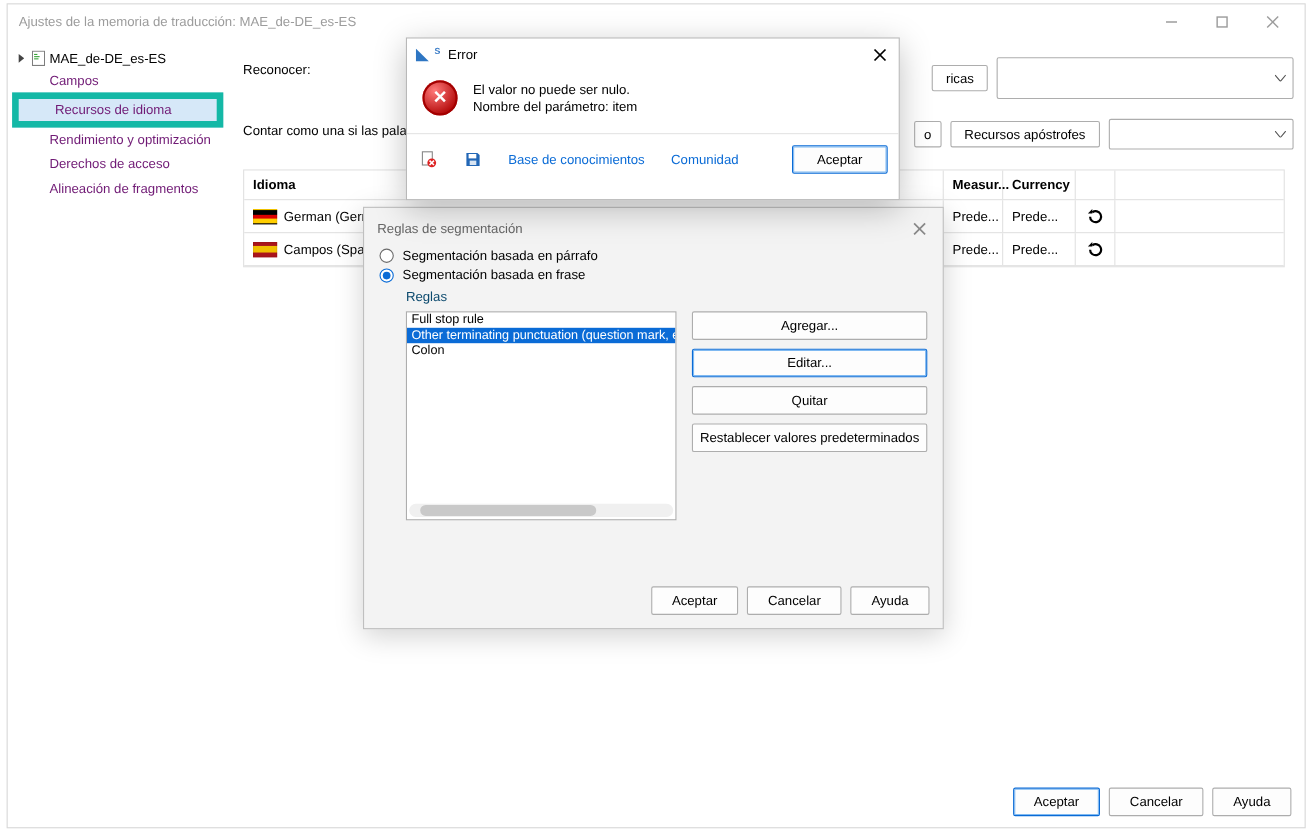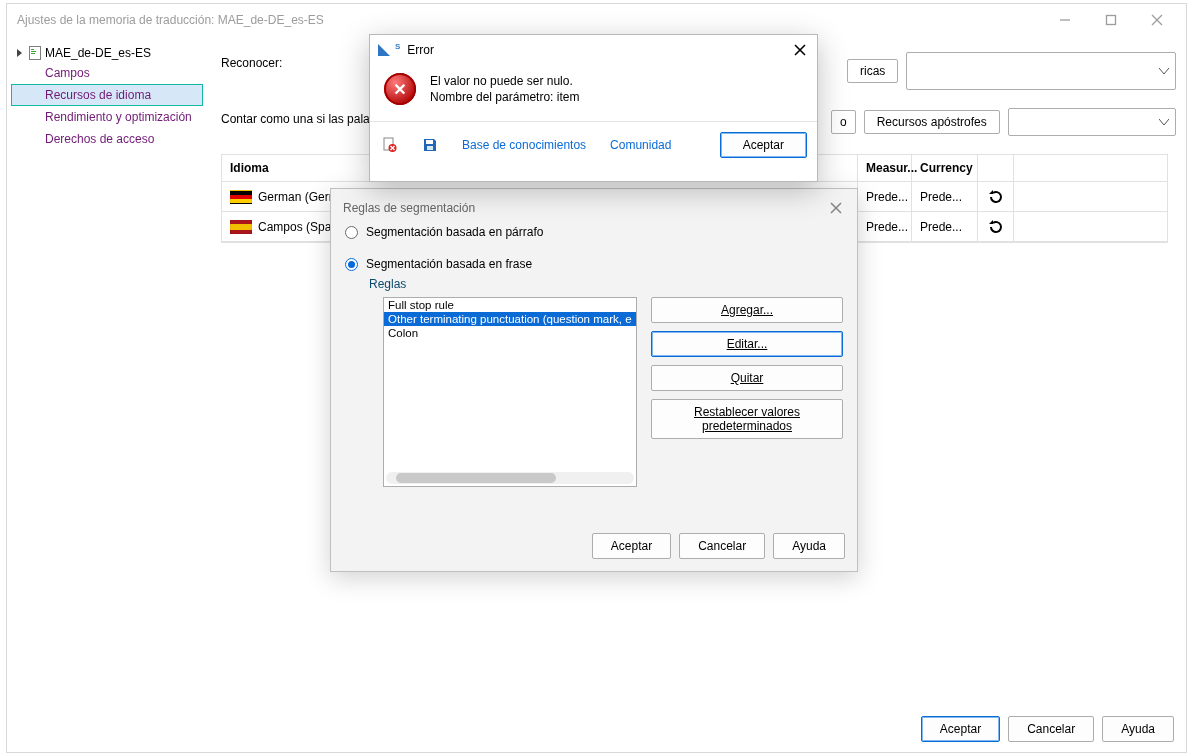--- a/index.html
+++ b/index.html
@@ -12,21 +12,21 @@
   .win-controls { display: flex; gap: 0; }
   .win-btn { width: 46px; height: 28px; display: flex; align-items: center; justify-content: center; }
   .win-btn svg { stroke: #9c9c9c; fill: none; }
 
   .app-body { display: flex; height: calc(100% - 32px - 48px); }
   .sidebar { width: 204px; padding: 8px 8px 0 4px; }
   .tree-root { display: flex; align-items: center; gap: 4px; padding: 2px 4px; cursor: default; }
   .tree-arrow { width: 10px; height: 10px; }
   .doc-icon { width: 12px; height: 14px; display: inline-flex; }
   .side-item { padding: 3px 6px 3px 34px; cursor: default; line-height: 16px; color: #701a75; }
-  .side-item.selected { border: 1px solid #14b8a6; background: #d6e8f8; padding: 2px 5px 2px 33px; }
+  .side-item.selected { border: 6px solid #14b8a6; background: #d6e8f8; padding: 2px 5px 2px 33px; }
 
   .main-pane { flex: 1; padding: 16px 10px 10px 10px; position: relative; }
   .field-row { display: flex; align-items: flex-start; gap: 20px; margin-bottom: 18px; }
   .field-label { width: 160px; padding-top: 4px; color: #000; }
   .field-body { flex: 1; display: flex; gap: 8px; align-items: center; }
 
   .chip-border { border: 1px solid #adadad; border-radius: 2px; padding: 4px 12px; background: #fff; }
   .combo { border: 1px solid #adadad; border-radius: 2px; height: 38px; flex: 1; background: #fff; display: flex; align-items: center; justify-content: flex-end; padding-right: 6px; }
   .combo .caret { width: 10px; height: 6px; }
 
@@ -45,29 +45,29 @@
   .btn.primary { border: 1px solid #0a6bd6; box-shadow: inset 0 0 0 1px #7fb9f1; }
 
   
   .dlg-seg { position: absolute; left: 330px; top: 188px; width: 528px; height: 384px; border: 1px solid #bfbfbf; background: #f3f3f3; box-shadow: 0 6px 24px rgba(0,0,0,.18); }
   .dlg-seg .dlg-title-row { display: flex; justify-content: space-between; align-items: center; padding: 8px 10px 4px 12px; color: #666; }
   .dlg-close { width: 22px; height: 22px; display: flex; align-items: center; justify-content: center; }
   .radio-row { display: flex; align-items: center; gap: 8px; padding: 2px 14px; }
   .radio { width: 13px; height: 13px; border-radius: 50%; border: 1px solid #6b6b6b; display: inline-flex; align-items: center; justify-content: center; background: #fff; }
   .radio.checked { border-color: #0a6bd6; }
   .radio.checked::after { content: ""; width: 7px; height: 7px; border-radius: 50%; background: #0a6bd6; }
-  .rules-area { display: flex; gap: 14px; padding: 0 14px; margin-top: 6px; justify-content: flex-end; }
+  .rules-area { display: flex; gap: 14px; padding: 0 14px; margin-top: 6px; }
   .rules-label { padding-left: 38px; color: #0c4a6e; margin-top: 4px; }
   .rules-list { width: 254px; height: 190px; border: 1px solid #adadad; background: #fff; margin-left: 24px; overflow: hidden; position: relative; }
   .rules-item { padding: 1px 4px; white-space: nowrap; overflow: hidden; font-size: 11.5px; }
   .rules-item.selected { background: #0a6bd6; color: #fff; }
   .rules-hscroll { position: absolute; left: 2px; right: 2px; bottom: 2px; height: 12px; background: #f0f0f0; border-radius: 6px; }
   .rules-hscroll .thumb { position: absolute; left: 10px; width: 160px; top: 1px; bottom: 1px; background: #c9c9c9; border-radius: 5px; }
   .rule-buttons { display: flex; flex-direction: column; gap: 8px; }
-  .rule-buttons .btn { width: 192px; text-align: center; padding: 5px 0; text-decoration: underline; }
+  .rule-buttons .btn { width: 214px; text-align: center; padding: 5px 0; }
   .rule-buttons .btn.primary { border: 1px solid #0a6bd6; }
   .dlg-seg .dlg-bottom { position: absolute; right: 12px; bottom: 12px; display: flex; gap: 8px; }
 
   
   .dlg-err { position: absolute; left: 369px; top: 34px; width: 449px; height: 148px; border: 1px solid #b8b8b8; background: #fff; box-shadow: 0 8px 28px rgba(0,0,0,.25); }
   .dlg-err .dlg-title-row { display: flex; justify-content: space-between; align-items: center; height: 30px; padding: 0 6px 0 8px; }
   .dlg-err .dlg-title-row .left { display: flex; align-items: center; gap: 6px; }
   .dlg-err .sup-s { font-size: 8px; color: #3a7cc7; position: relative; top: -4px; left: -1px; font-weight: 600; }
   .dlg-err .brand-tri { width: 12px; height: 12px; }
   .err-body { display: flex; padding: 8px 14px 10px 14px; gap: 14px; }
@@ -123,20 +123,21 @@
               <rect x="2" y="5" width="5" height="1" fill="#39a339"></rect>
               <rect x="2" y="7" width="4" height="1" fill="#39a339"></rect>
             </svg>
         </span>
         <span>MAE_de-DE_es-ES</span>
       </div>
       <div class="side-item">Campos</div>
       <div class="side-item selected">Recursos de idioma</div>
       <div class="side-item">Rendimiento y optimización</div>
       <div class="side-item">Derechos de acceso</div>
+      <div class="side-item">Alineación de fragmentos</div>
     </div>
 
     <div class="main-pane">
 
       <div class="field-row">
         <div class="field-label">Reconocer:</div>
         <div class="field-body">
           <div style="width:438px;"></div>
           <div class="chip-border">ricas</div>
           <div class="combo">
@@ -220,21 +221,21 @@
           <line x1="1" y1="1" x2="11" y2="11" stroke="#888" stroke-width="1.6"></line>
           <line x1="11" y1="1" x2="1" y2="11" stroke="#888" stroke-width="1.6"></line>
         </svg>
     </div>
   </div>
 
   <div class="radio-row">
     <span class="radio"></span>
     <span>Segmentación basada en párrafo</span>
   </div>
-  <div class="radio-row" style="margin-top:14px;">
+  <div class="radio-row" style="margin-top:0;">
     <span class="radio checked"></span>
     <span>Segmentación basada en frase</span>
   </div>
 
   <div class="rules-label">Reglas</div>
 
   <div class="rules-area">
     <div class="rules-list">
       <div class="rules-item">Full stop rule</div>
       <div class="rules-item selected">Other terminating punctuation (question mark, e</div>

